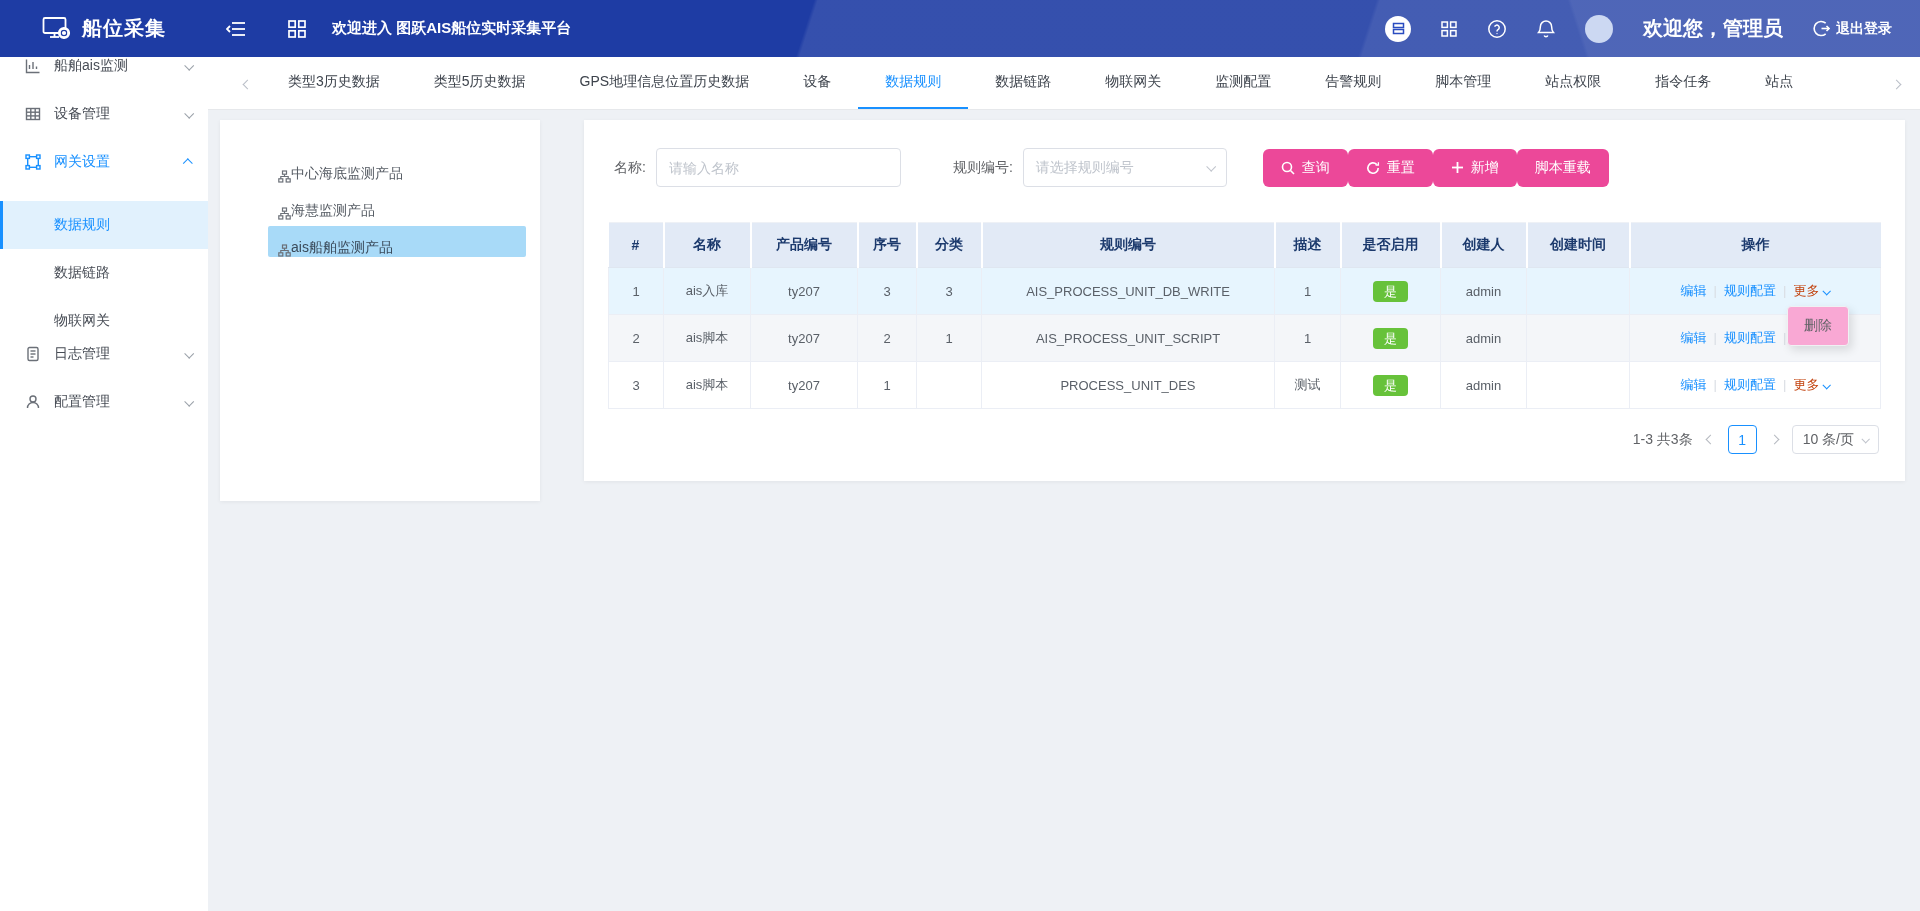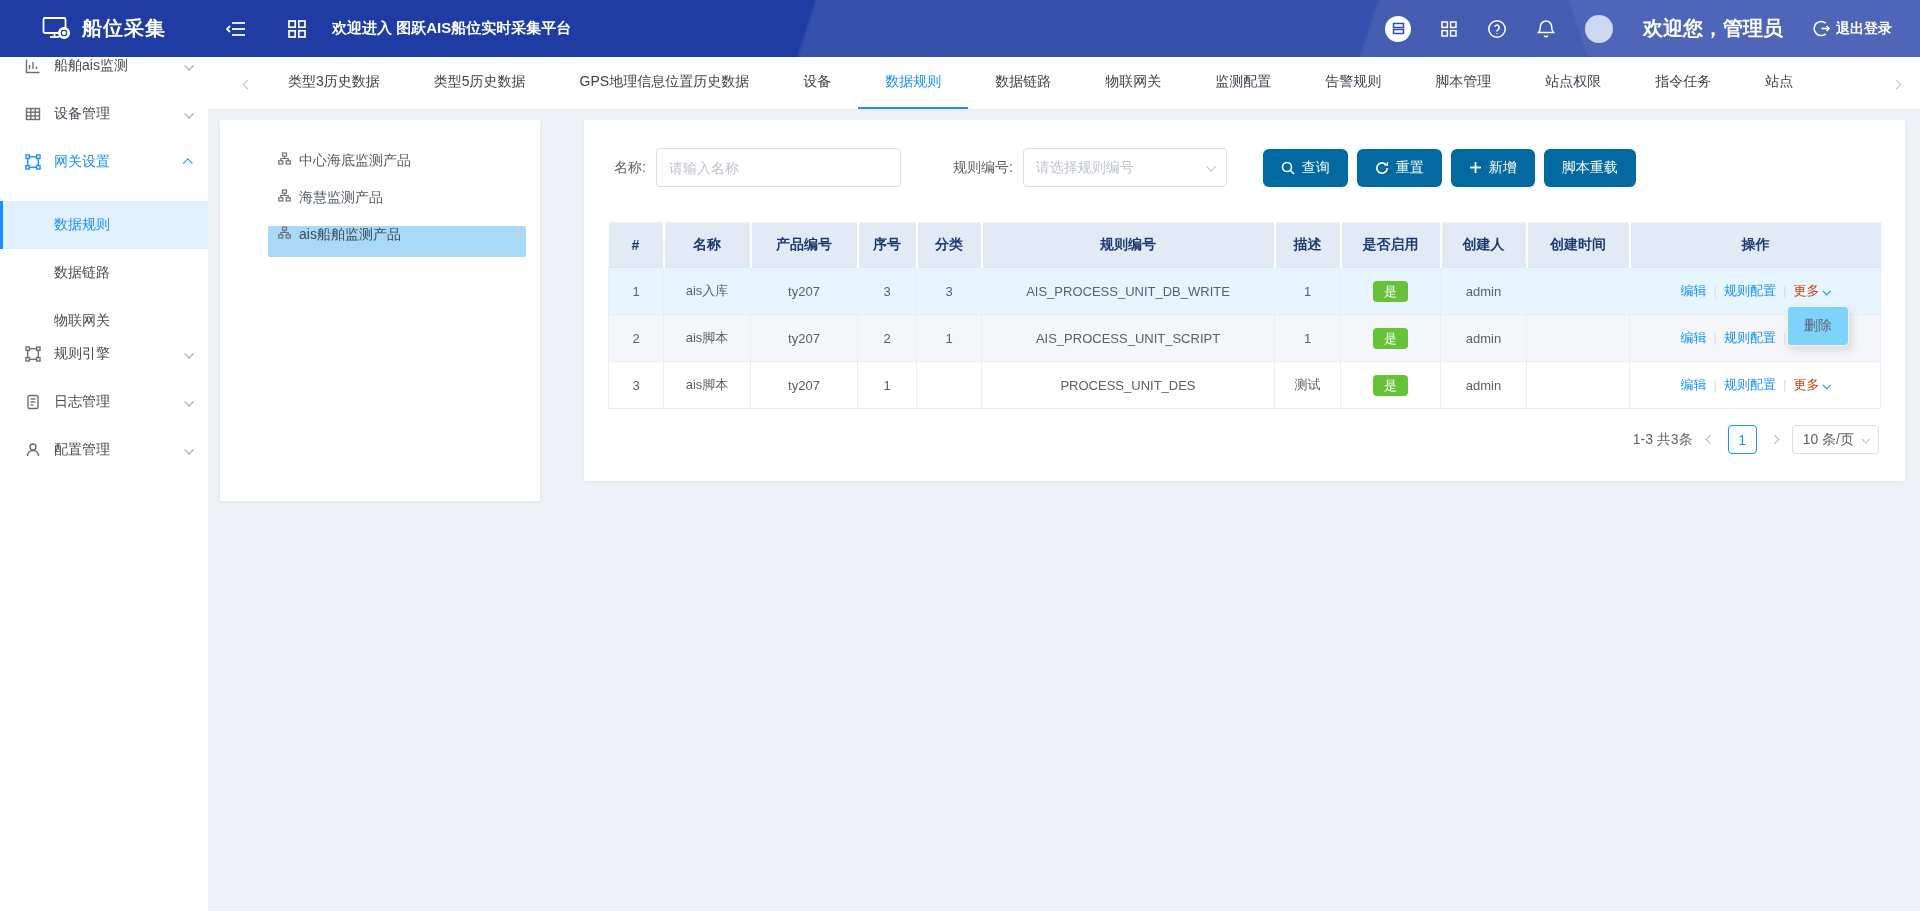--- a/index.html
+++ b/index.html
@@ -52,55 +52,55 @@
   .submenu-item.active { background: #e1f1fd; color: #1890ff; border-left: 3px solid #1890ff; padding-left: 51px; }
 
   .chev { display: inline-block; width: 7px; height: 7px; border-right: 1.6px solid currentColor; border-bottom: 1.6px solid currentColor; }
   .chev.down { transform: rotate(45deg) translateY(-1px); }
   .chev.up { transform: rotate(-135deg) translateY(-1px); }
   .chev.left { transform: rotate(135deg); }
   .chev.right { transform: rotate(-45deg); }
 
   
   .tree-panel { position: absolute; top: 120px; left: 220px; width: 320px; height: 381px; background: #fff; box-shadow: 0 1px 4px rgba(0,0,0,0.06); padding-top: 32px; }
-  .tree-item { margin: 0 14px 6px 48px; height: 31px; display: flex; align-items: flex-start; gap: 8px; font-size: 14px; color: #555b63; padding: 0 10px; cursor: pointer; border-radius: 2px; white-space: nowrap; }
+  .tree-item { margin: 0 14px 6px 48px; height: 31px; display: flex; align-items: flex-end; font-size: 14px; color: #555b63; padding: 0 10px; cursor: pointer; border-radius: 2px; white-space: nowrap; }
   .tree-item .ticon { color: #6b7078; display: flex; }
   .tree-item.selected { background: #a8daf8; color: #3a4a5a; }
 
   
   .main-panel { position: absolute; top: 120px; left: 584px; width: 1321px; height: 361px; background: #fff; box-shadow: 0 1px 4px rgba(0,0,0,0.06); }
 
   .filters { display: flex; align-items: center; padding: 28px 24px 0 30px; }
   .f-label { font-size: 14px; color: #606266; margin-right: 10px; white-space: nowrap; }
   .f-input { width: 245px; height: 39px; border: 1px solid #dcdfe6; border-radius: 4px; padding: 0 12px; font-size: 14px; color: #606266; outline: none; font-family: inherit; }
   .f-input::placeholder { color: #bfc4cc; }
   .f-select { width: 204px; height: 39px; border: 1px solid #dcdfe6; border-radius: 4px; padding: 0 12px; font-size: 14px; color: #bfc4cc; background: #fff; display: flex; align-items: center; justify-content: space-between; cursor: pointer; margin-right: 36px; }
   .f-select .chev { color: #c0c4cc; }
   .gap1 { width: 52px; }
-  .btn { height: 38px; border: none; border-radius: 6px; background: #0369a1; color: #fff; font-size: 14px; padding: 0 18px; margin-right: 9px; display: inline-flex; align-items: center; gap: 7px; cursor: pointer; font-family: inherit; white-space: nowrap; }
+  .btn { height: 38px; border: none; border-radius: 6px; background: #ec4899; color: #fff; font-size: 14px; padding: 0 18px; display: inline-flex; align-items: center; gap: 7px; cursor: pointer; font-family: inherit; white-space: nowrap; }
   .btn .bicon { display: flex; }
 
   
   .table-wrap { margin: 35px 24px 0 24px; position: relative; }
   table { border-collapse: collapse; table-layout: fixed; width: 1272px; }
   thead th { background: #e2eaf6; color: #1c3a6d; font-size: 14px; font-weight: bold; height: 45px; border-right: 2px solid #fff; border-top: 1px solid #eef1f6; border-bottom: 1px solid #dfe6f0; text-align: center; }
   thead th:last-child { border-right: none; }
   tbody td { height: 47px; font-size: 13px; color: #5a6068; text-align: center; border: 1px solid #ebeef5; overflow: hidden; white-space: nowrap; }
   tr.r0 td { background: #e7f5fe; }
   tr.r1 td { background: #f4f6f9; }
   tr.r2 td { background: #fff; }
   .badge-yes { display: inline-block; background: #67c23a; color: #fff; font-size: 13px; padding: 4px 11px; border-radius: 4px; line-height: 1; }
   .act { color: #1890ff; cursor: pointer; }
   .act-sep { color: #d9dde3; margin: 0 7px; }
   .more-link { color: #c2410c; cursor: pointer; white-space: nowrap; }
   .more-link .chev { width: 6px; height: 6px; margin-left: 4px; color: #1890ff; }
 
   .more-dropdown {
     position: absolute; top: 84px; right: 32px; width: 62px; padding: 10px 0;
-    background: #7dd3fc; border: 1px solid #f0f1f3; border-radius: 4px;
+    background: #f9a8d4; border: 1px solid #f0f1f3; border-radius: 4px;
     box-shadow: 3px 4px 10px rgba(0,0,0,0.12); text-align: center; z-index: 5;
   }
   .more-dropdown .dd-item { font-size: 14px; color: #606266; cursor: pointer; }
 
   
   .pagination { display: flex; align-items: center; justify-content: flex-end; gap: 14px; padding: 16px 26px 0 0; font-size: 14px; color: #606266; }
   .pg-arrow { color: #b5b9c0; cursor: pointer; display: flex; }
   .pg-page { min-width: 29px; height: 29px; border: 1px solid #1890ff; color: #1890ff; border-radius: 4px; display: flex; align-items: center; justify-content: center; font-size: 14px; cursor: pointer; }
   .pg-size { height: 29px; border: 1px solid #dcdfe6; border-radius: 4px; padding: 0 10px; display: flex; align-items: center; gap: 8px; color: #606266; cursor: pointer; }
   .pg-size .chev { color: #c0c4cc; width: 6px; height: 6px; }
@@ -246,36 +246,20 @@
       <span class="chev-wrap"><span class="chev up"></span></span>
     </div>
     <div class="submenu-item active">
       <span>数据规则</span>
     </div>
     <div class="submenu-item">
       <span>数据链路</span>
     </div>
     <div class="submenu-item">
       <span>物联网关</span>
-    </div>
-    <div class="menu-item">
-      <span class="micon">
-        <svg width="16" height="16" viewBox="0 0 16 16" stroke="currentColor" stroke-width="1.4" fill="none">
-          <rect x="1" y="1" width="3.4" height="3.4"></rect>
-            <rect x="11.6" y="1" width="3.4" height="3.4"></rect>
-            <rect x="1" y="11.6" width="3.4" height="3.4"></rect>
-            <rect x="11.6" y="11.6" width="3.4" height="3.4"></rect>
-          <line x1="4.4" y1="2.7" x2="11.6" y2="2.7"></line>
-            <line x1="4.4" y1="13.3" x2="11.6" y2="13.3"></line>
-            <line x1="2.7" y1="4.4" x2="2.7" y2="11.6"></line>
-            <line x1="13.3" y1="4.4" x2="13.3" y2="11.6"></line>
-        </svg>
-      </span>
-      <span>规则引擎</span>
-      <span class="chev-wrap"><span class="chev down"></span></span>
     </div>
     <div class="menu-item">
       <span class="micon">
         <svg width="16" height="16" viewBox="0 0 16 16" stroke="currentColor" stroke-width="1.4" fill="none">
           <rect x="3" y="1.5" width="10" height="13" rx="1.5"></rect>
             <line x1="5.5" y1="5" x2="10.5" y2="5"></line>
             <line x1="5.5" y1="8" x2="10.5" y2="8"></line>
             <line x1="5.5" y1="11" x2="8.5" y2="11"></line>
         </svg>
       </span>

